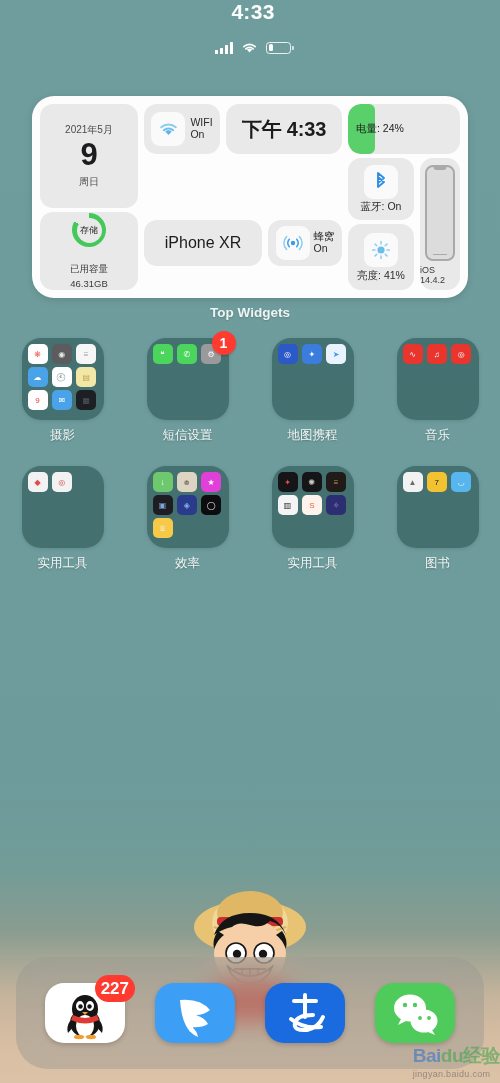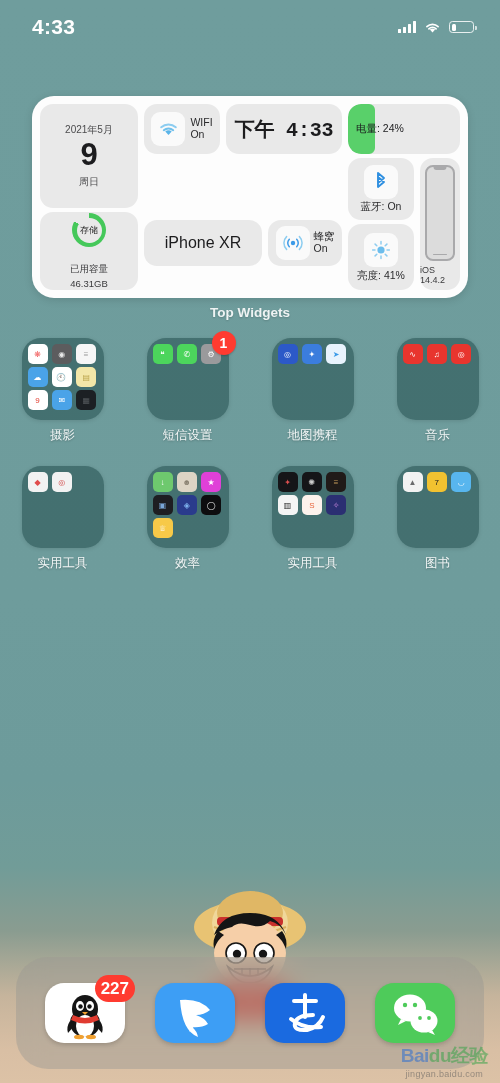--- a/index.html
+++ b/index.html
@@ -15,21 +15,21 @@
     background:linear-gradient(180deg,#6f9d9d 0%,#6e9c9c 55%,#6d9b9b 72%,#719c98 80%,#8a9c90 86%,#c6b49c 92%,#d9bfa4 97%,#dcc2a6 100%);
   }
   #luffy{
     position:absolute; left:50%; transform:translateX(-50%);
     bottom:66px; width:132px; height:152px;
   }
   
   #statusbar{
     position:absolute; top:0; left:0; right:0; height:54px;
     display:flex; align-items:center; justify-content:space-between;
-    padding:0 26px 0 32px; color:#fff;
+    padding:0 26px 0 32px; color:#fff;flex-direction:column;
   }
   #clock{ font-size:21px; font-weight:600; letter-spacing:.3px; }
   #status-right{ display:flex; align-items:center; gap:8px; }
   .sig{ display:flex; align-items:flex-end; gap:2px; height:12px; }
   .sig i{ width:3px; background:#fff; border-radius:.5px; display:block; }
   .sig i:nth-child(1){height:4px;} .sig i:nth-child(2){height:6px;}
   .sig i:nth-child(3){height:9px;} .sig i:nth-child(4){height:12px;}
   .batt{ width:25px; height:12px; border:1.5px solid rgba(255,255,255,.85);
          border-radius:3.5px; position:relative; padding:1.5px; }
   .batt::after{ content:""; position:absolute; right:-3.5px; top:3.5px;
@@ -50,21 +50,21 @@
   .lbl{ font-size:10.5px; line-height:1.12; color:#2b2b2d; }
 
   
   #w-date{ left:8px; top:8px; width:98px; height:104px; flex-direction:column; gap:1px; }
   #w-date .ym{ font-size:10px; color:#4b4b4d; }
   #w-date .dd{ font-size:31px; font-weight:700; line-height:1.05; margin:1px 0 2px; }
   #w-date .wk{ font-size:10px; color:#4b4b4d; }
   
   #w-wifi{ left:112px; top:8px; width:76px; height:50px; gap:5px; }
   
-  #w-time{ left:194px; top:8px; width:116px; height:50px;font-family:Liberation Mono, monospace; }
+  #w-time{ left:194px; top:8px; width:116px; height:50px; }
   #w-time span{ font-size:20px; font-weight:600; letter-spacing:-.2px; }
   
   #w-batt{ left:316px; top:8px; width:112px; height:50px; justify-content:flex-start; }
   #w-batt .fill{ position:absolute; left:0; top:0; bottom:0; width:24%;
         background:#59d06a; border-radius:13px 6px 6px 13px; }
   #w-batt .txt{ position:relative; font-size:10.5px; padding-left:8px; font-weight:500; }
   
   #w-chip{ left:112px; top:62px; width:198px; height:58px; flex-direction:column; gap:3px; }
   #w-chip .nm{ font-size:10.5px; color:#3a3a3c; }
   #w-chip .ch{ font-size:19px; font-weight:700; display:flex; align-items:center; gap:5px; }
@@ -124,21 +124,21 @@
          backdrop-filter:blur(14px); display:flex; align-items:center;
          justify-content:space-around; padding:0 14px; }
   .dapp{ width:80px; height:60px; border-radius:19px; position:relative;
          display:flex; align-items:center; justify-content:center;
          box-shadow:0 2px 5px rgba(0,0,0,.18); }
   .dbadge{ position:absolute; top:-8px; right:-10px; min-width:34px; height:27px;
          border-radius:14px; background:#ff3b30; color:#fff; font-size:17px;
          font-weight:600; display:flex; align-items:center; justify-content:center;
          padding:0 6px; }
   
-  #wm{ position:absolute; right:12px; bottom:4px; text-align:center; opacity:.55; }
+  #wm{ position:absolute; right:0; bottom:4px; text-align:left; opacity:.55; }
   #wm .b1{ font-size:19px; font-weight:700; color:#2f6fd0; letter-spacing:-.5px;}
   #wm .b1 em{ font-style:normal; color:#3aa34a; }
   #wm .b2{ font-size:9px; color:#5a5a5a; letter-spacing:.3px; }
 </style>
 </head>
 <body>
 
 <div id="wallpaper">
   <svg id="luffy" viewBox="0 0 132 152">
     <ellipse cx="66" cy="62" rx="56" ry="27" fill="#e8c373"></ellipse>

